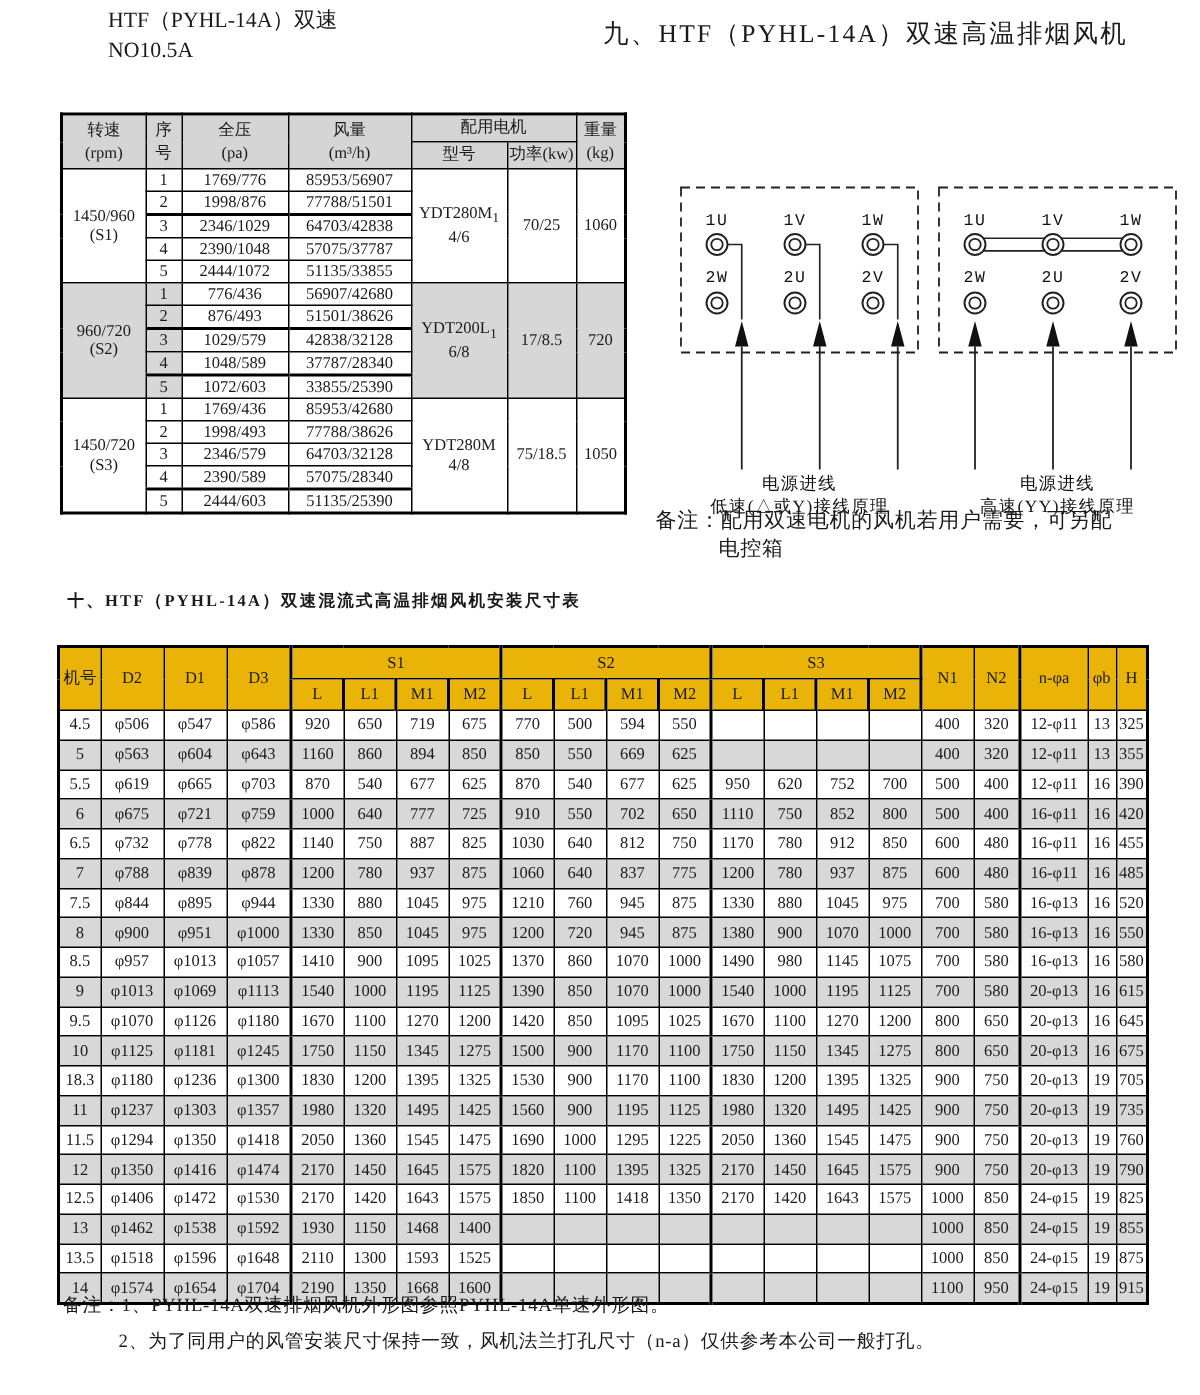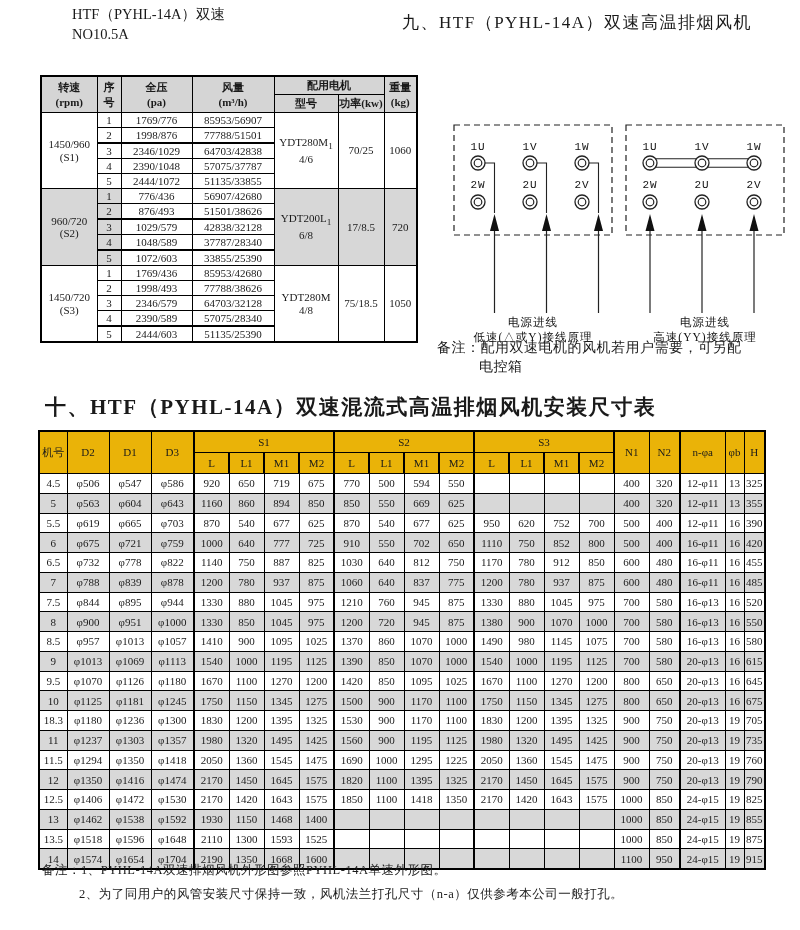--- a/index.html
+++ b/index.html
@@ -12,32 +12,32 @@
   
   .model-block{left:60px;top:4px;font-size:14.5px;line-height:20px;margin-left:12px;}
   
   .sec9-title{left:372px;top:8px;width:410px;text-align:center;font-weight:normal;
     font-size:17px;line-height:29px;letter-spacing:1.5px;}
   
   table.spec{left:40px;top:75px;border-collapse:collapse;table-layout:fixed;
     font-size:11px;border:2px solid #000;}
   .spec th,.spec td{border:1px solid #000;text-align:center;vertical-align:middle;
     padding:0;height:14px;line-height:12.5px;overflow:hidden;white-space:nowrap;}
-  .spec thead th{background:#d5d5d5;font-weight:bold;height:17px;line-height:14.5px;}
+  .spec thead th{background:#d5d5d5;font-weight:normal;height:17px;line-height:14.5px;}
   .spec td.gray{background:#d7d7d7;}
   .spec .bthick{border-bottom:2px solid #000;}
   
   #wiring{left:440px;top:110px;}
   .term{font-family:"Liberation Mono", monospace;font-size:11px;fill:#111;letter-spacing:1px;}
   .cap{font-family:"Liberation Serif", serif;font-size:11.5px;fill:#111;letter-spacing:1px;}
   
   .note9{left:437px;top:338px;font-size:14px;line-height:19px;letter-spacing:0.5px;}
   .note9 .indent{padding-left:42px;}
   
-  .sec10-title{left:45px;top:393px;font-size:21px;font-weight:bold;letter-spacing:1.5px;}
+  .sec10-title{left:45px;top:393px;font-size:11px;font-weight:bold;letter-spacing:1.5px;}
   
   table.dim{left:38px;top:430px;border-collapse:collapse;table-layout:fixed;
     font-size:11px;border:2px solid #000;}
   .dim th,.dim td{border:1px solid #000;text-align:center;vertical-align:middle;
     padding:0;height:18.75px;line-height:18px;overflow:hidden;white-space:nowrap;}
   .dim thead th{background:#eab308;font-weight:normal;height:20px;line-height:19px;}
   .dim tr.gray td{background:#d8d8d8;}
   .dim .tl{border-left:2px solid #000;}
   
   .notes{left:42px;top:858px;font-size:12.5px;line-height:24px;letter-spacing:0.5px;}

